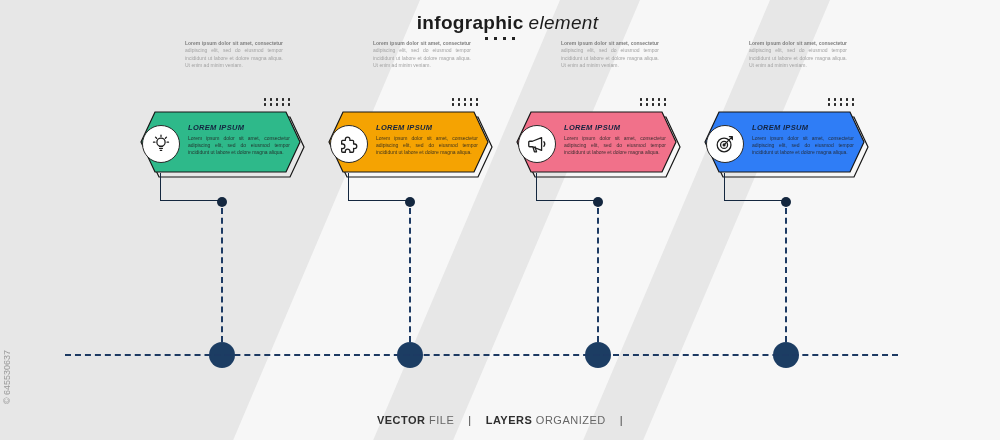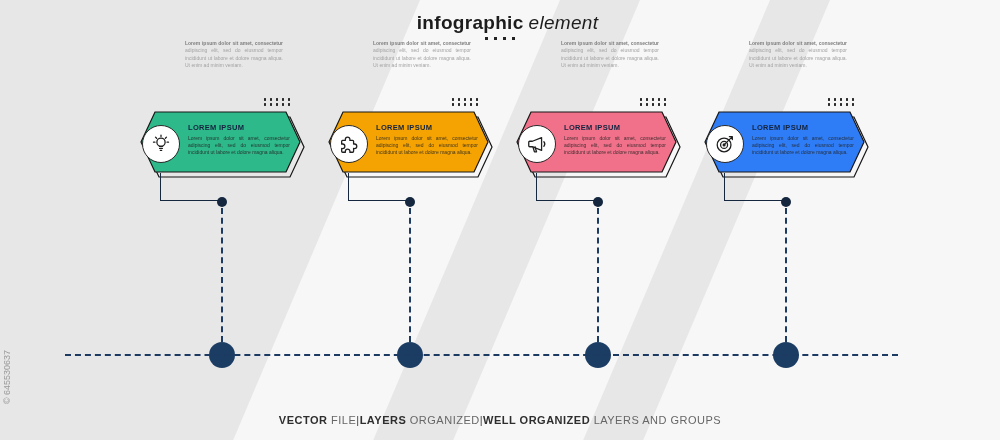--- a/index.html
+++ b/index.html
@@ -48,21 +48,21 @@
   
   .card { position:absolute; top:110px; width:170px; height:74px; }
   .card svg.shape { position:absolute; left:0; top:0; }
   .icon-circle {
     position:absolute; left:2px; top:15px; width:38px; height:38px;
     background:#ffffff; border:1px solid #2a2a2a; border-radius:50%;
     display:flex; align-items:center; justify-content:center;
   }
   .card-title {
     position:absolute; left:48px; top:13px; width:92px;
-    font-size:7.5px; font-weight:700; color:#13233f; letter-spacing:.3px;
+    font-size:7.5px; font-weight:700; color:#13233f; letter-spacing:.3px;font-style:italic;
   }
   .card-body {
     position:absolute; left:48px; top:25px; width:102px;
     font-size:5px; line-height:1.4; color:#222; text-align:justify; opacity:.85;
   }
 
   
   .elbow-v { position:absolute; width:1.4px; background:#14273f; }
   .elbow-h { position:absolute; height:1.4px; background:#14273f; }
   .node-dot {
@@ -76,21 +76,21 @@
     border-top:2px dashed #1d3a63;
   }
   .timeline-node {
     position:absolute; top:342px; width:26px; height:26px; border-radius:50%;
     background:#1c3d63;
   }
 
   
   .footer {
     position:absolute; left:0; right:0; top:414px;
-    display:flex; justify-content:center; align-items:center; 
+    display:flex; justify-content:center; align-items:center; gap:14px;
     font-size:11px; letter-spacing:.5px; color:#666;
   }
   .footer b { font-weight:700; color:#2e2e2e; }
   .footer .sep { color:#444; font-weight:400; }
 
   .watermark {
     position:absolute; left:-28px; top:372px; width:70px; text-align:center;
     transform:rotate(-90deg); font-size:9px; color:#9a9a9a;
   }
 
@@ -212,18 +212,17 @@
   <div class="drop-line" style="left:785px;top:208px;height:134px"></div>
   <div class="timeline-node" style="left:773px"></div>
 
   <div class="timeline"></div>
 
   <div class="footer">
     <span class="f-item"><b>VECTOR</b><span> FILE</span></span>
     <span class="sep">|</span>
     <span class="f-item"><b>LAYERS</b><span> ORGANIZED</span></span>
     <span class="sep">|</span>
-    <span class="f-item"><b>WELL ORGANIZED</b><span> LAYERS AND GROUPS</span></span>
   </div>
 
   <div class="watermark">© 645530637</div>
 
 </div>
 
 </body></html>

